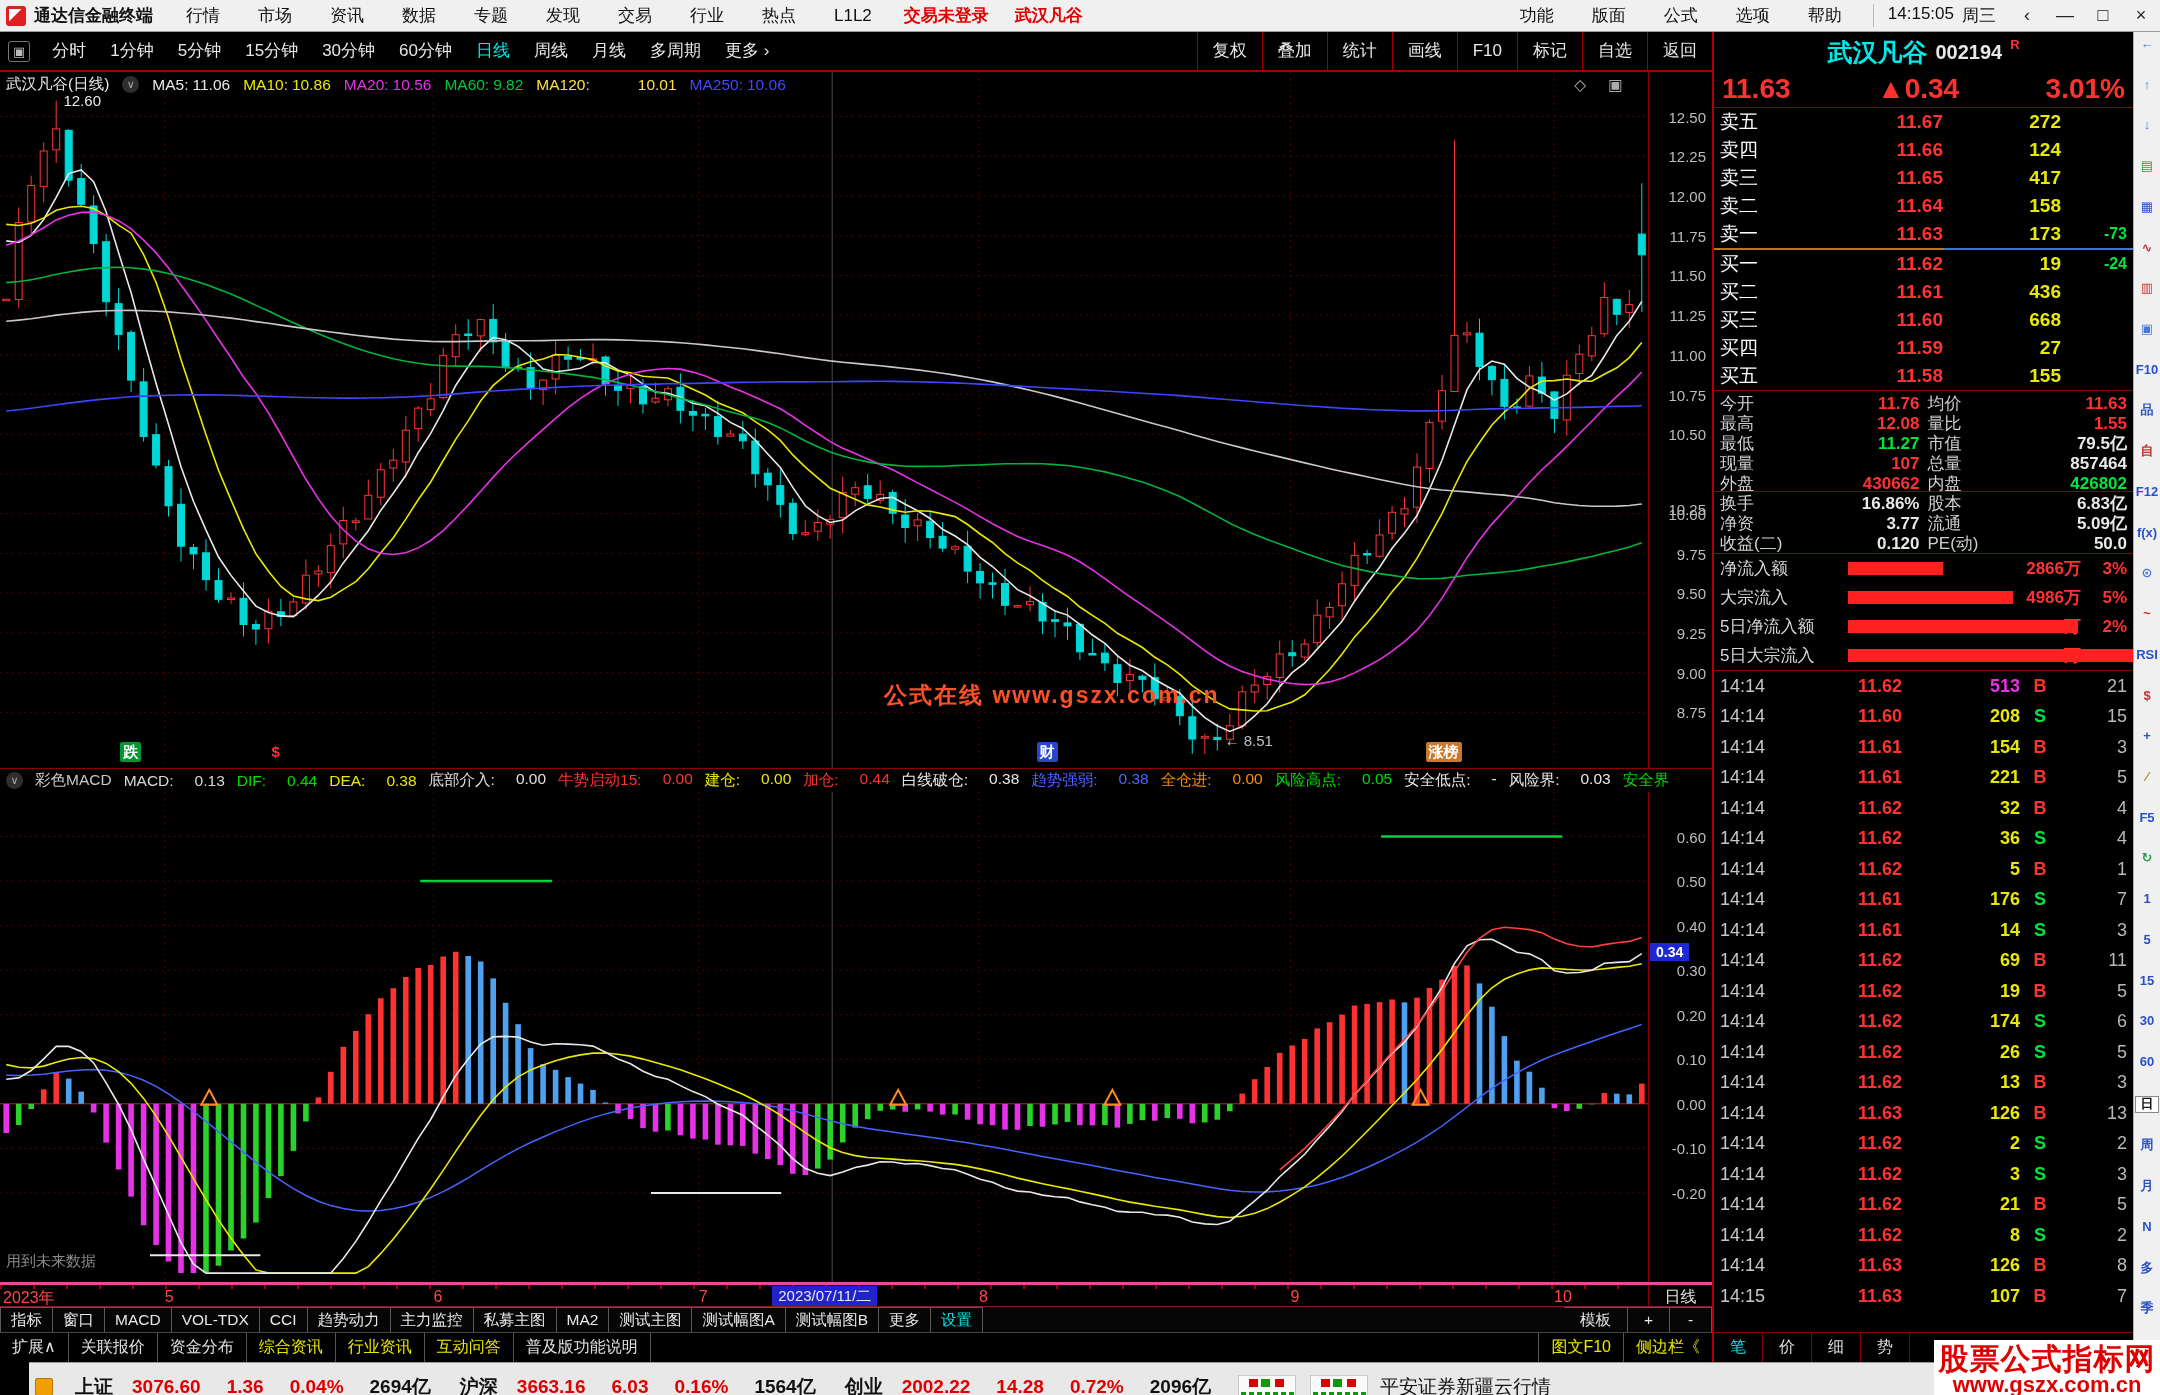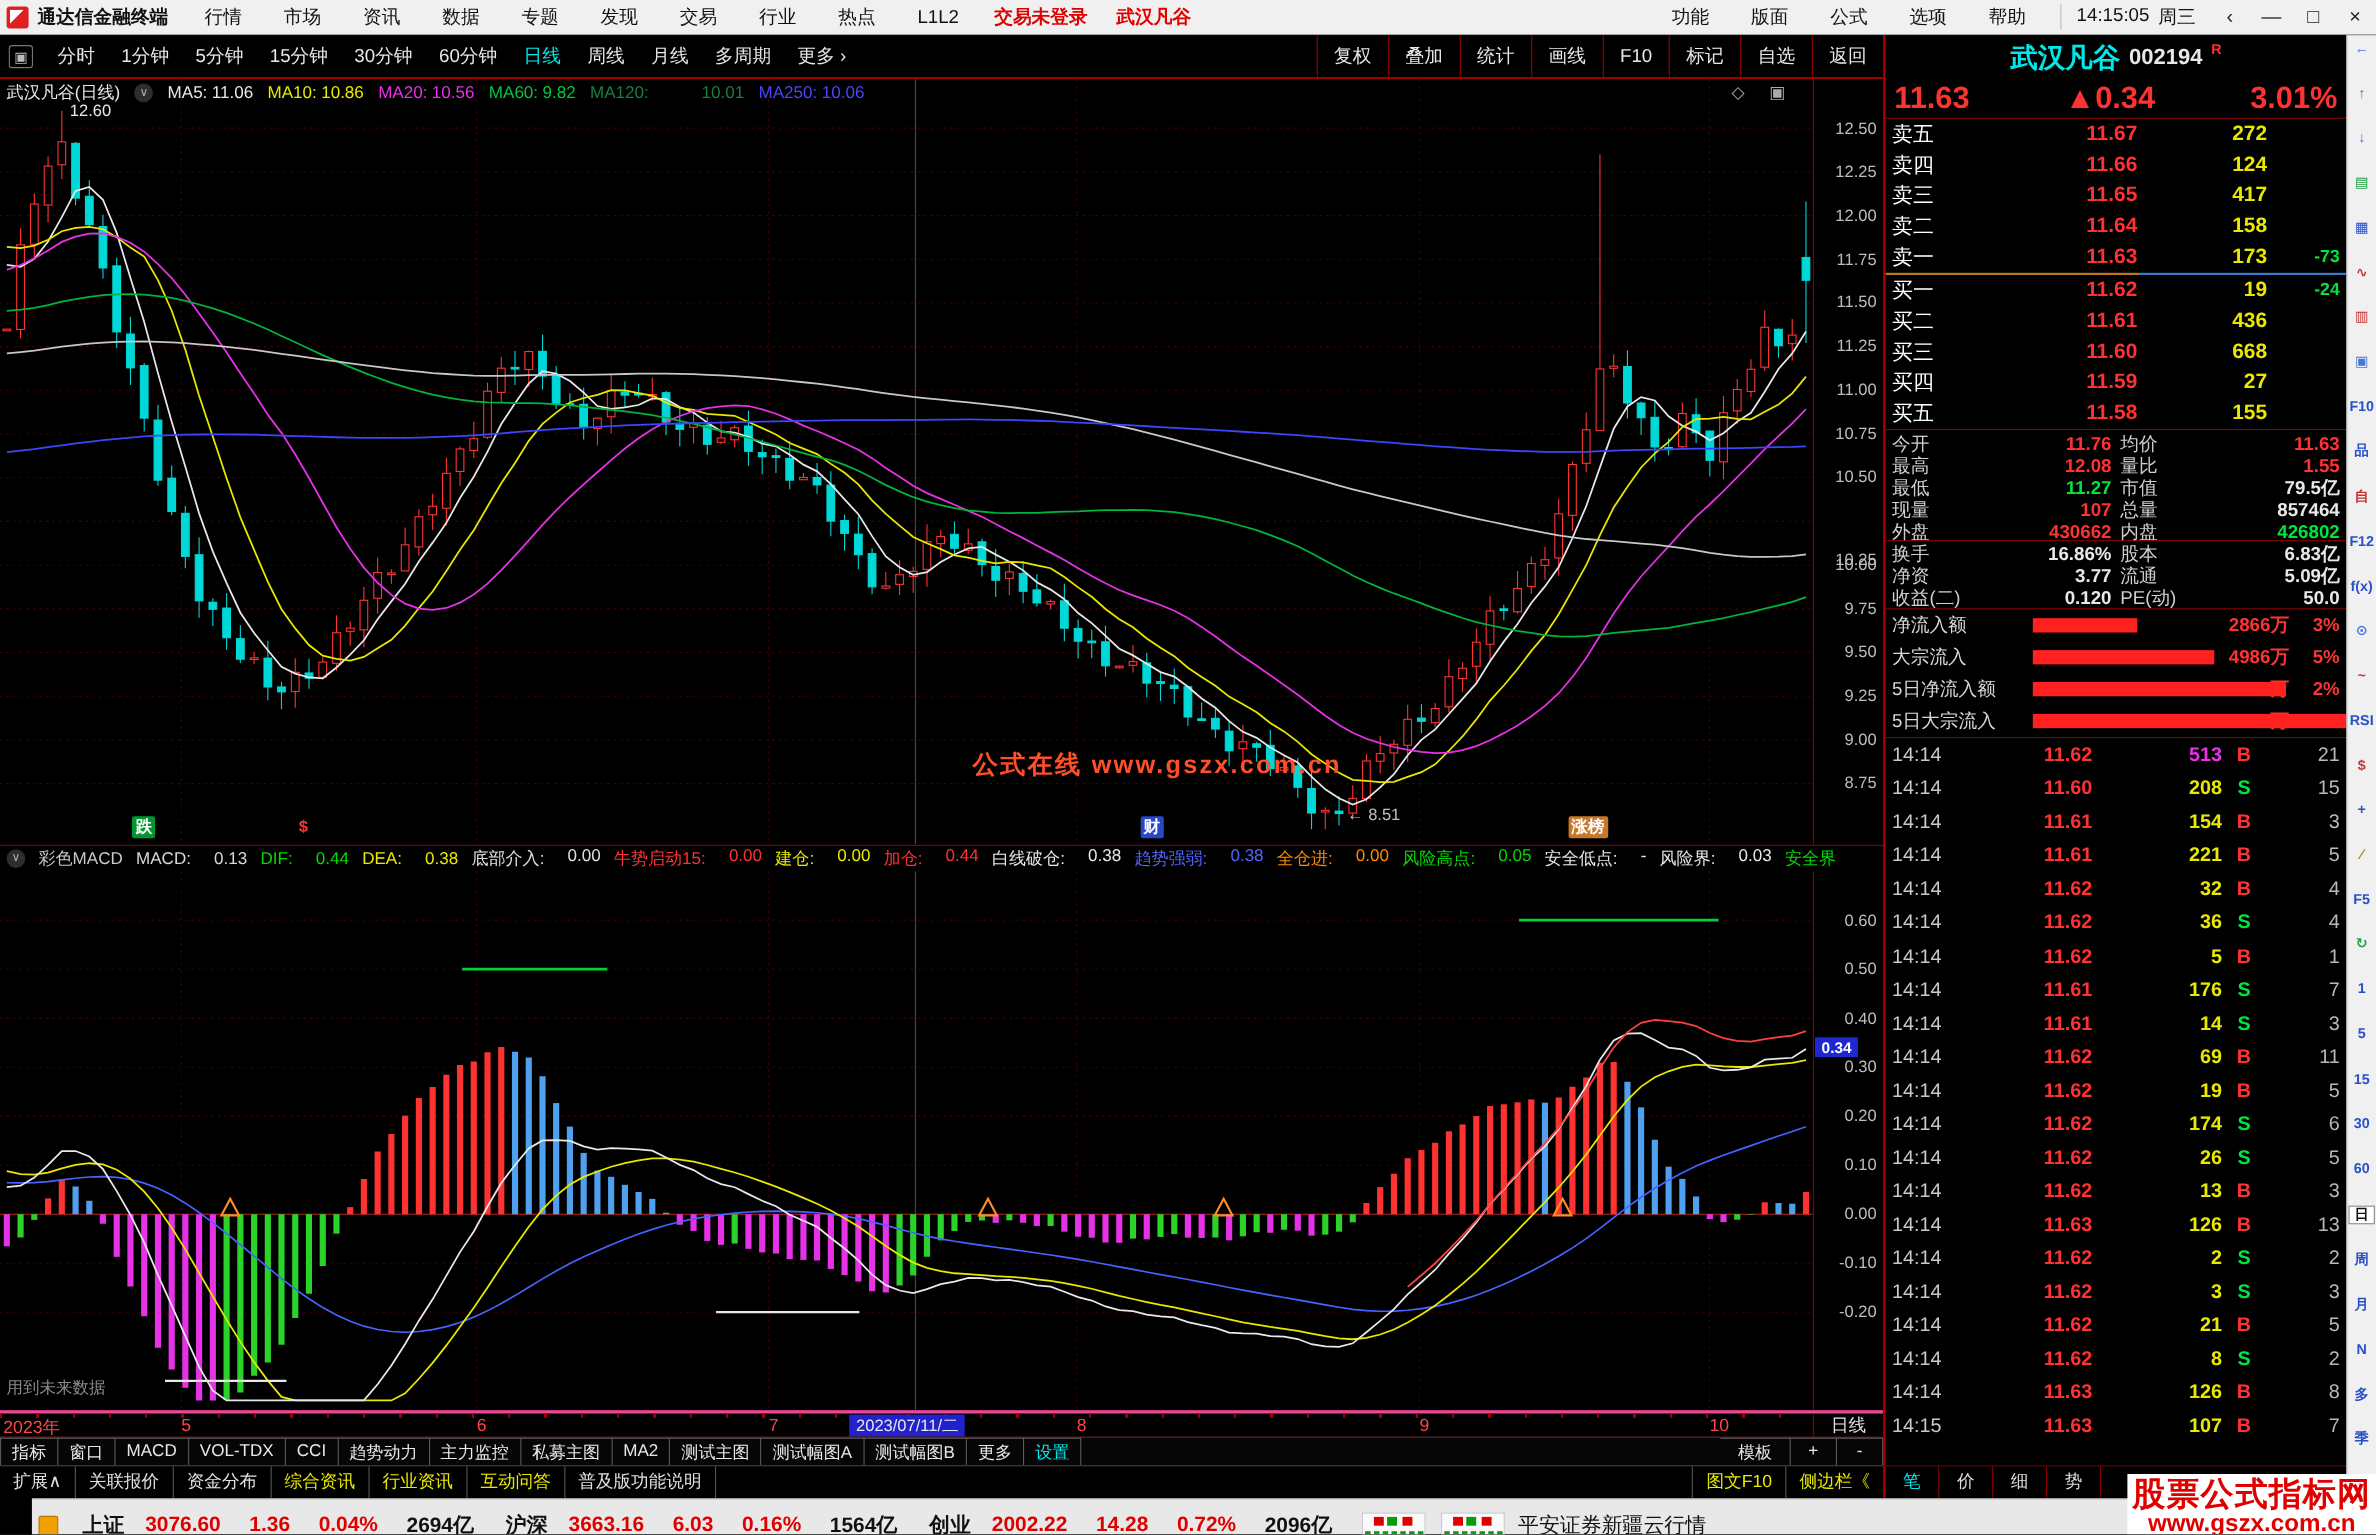--- a/index.html
+++ b/index.html
@@ -531,21 +531,21 @@
           <span>10.86</span>
         </span>
         <span class="maitem" style="color: rgb(230, 50, 230);">
           <span>MA20:</span>
           <span>10.56</span>
         </span>
         <span class="maitem" style="color: rgb(0, 200, 60);">
           <span>MA60:</span>
           <span>9.82</span>
         </span>
-        <span class="maitem" style="color: #15803d; gap: 48px;">
+        <span class="maitem" style="color: #fde047; gap: 48px;">
           <span>MA120:</span>
           <span>10.01</span>
         </span>
         <span class="maitem" style="color: rgb(70, 70, 255);">
           <span>MA250:</span>
           <span>10.06</span>
         </span>
         <span class="maicons">◇ ▣</span>
       </div>
     <div id="high-label" style="left: 63.44px; top: 19.6027px;">12.60</div>

